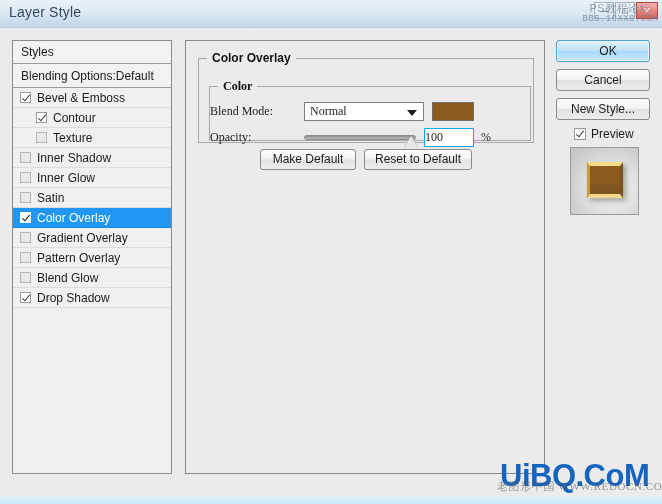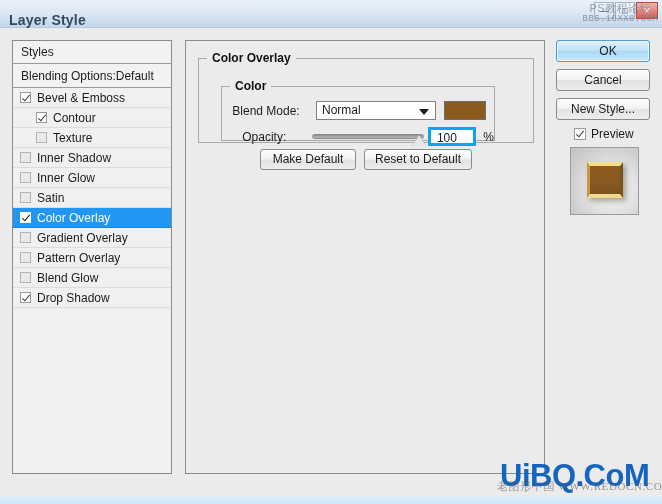--- a/index.html
+++ b/index.html
@@ -25,26 +25,25 @@
     position: absolute;
     left: 0; top: 0;
     width: 662px;
     height: 28px;
     background: linear-gradient(to bottom, #eaf1f8 0%, #dde8f3 45%, #cfdeee 75%, #c3d6ea 100%);
     border-bottom: 1px solid #b6c9dc;
     box-sizing: border-box;
   }
   .title-text {
     position: absolute;
-    left: 9px; top: 12px;
+    left: 9px; top: 4px;
     font-size: 14px;
     color: #34495e;
     letter-spacing: 0.2px;
     white-space: nowrap;
-    font-weight: bold;
   }
   .win-buttons {
     position: absolute;
     right: 4px; top: 2px;
     display: flex;
     gap: 1px;
   }
   .win-btn {
     width: 20px; height: 17px;
     border: 1px solid #9fb4c8;
@@ -201,33 +200,33 @@
     font-weight: bold;
     color: #111;
     padding: 0 5px;
     margin-left: 8px;
   }
   .grp-outer {
     left: 12px; top: 10px;
     width: 336px; height: 92px;
   }
   .grp-inner {
-    left: 22px; top: 14px;
-    width: 274px; height: 62px;
+    left: 10px; top: 14px;
+    width: 322px; height: 62px; font-family: Liberation Serif, serif;
   }
 
   .field-row {
     position: absolute;
     display: flex;
     align-items: center;
   }
   .field-label {
     font-size: 12px;
     color: #1c1c1c;
-    text-align: center;
+    text-align: left;
     white-space: nowrap;
   }
 
   
   .row-blend { left: 0; top: 8px; width: 100%; }
   .row-blend .field-label { width: 88px; margin-right: 6px; }
   .select-box {
     position: relative;
     width: 120px; height: 19px;
     border: 1px solid #7f7f7f;
@@ -275,27 +274,26 @@
     position: absolute;
     left: 100px; top: 8px;
     width: 0; height: 0;
     border-left: 7px solid transparent;
     border-right: 7px solid transparent;
     border-bottom: 11px solid #e6e6e6;
     filter: drop-shadow(0 0 0.6px #6e6e6e);
   }
   .num-input {
     width: 50px; height: 19px;
-    border: 3px solid #0ea5e9;
+    border: 1px solid #0ea5e9;
     background: #ffffff;
     box-sizing: border-box;
     font-size: 12px;
     color: #1c1c1c;
     line-height: 17px;
-    padding-left: 6px;
     margin-left: 8px;
   }
   .pct {
     font-size: 12px;
     color: #1c1c1c;
     margin-left: 7px;
   }
 
   
   .default-buttons {

